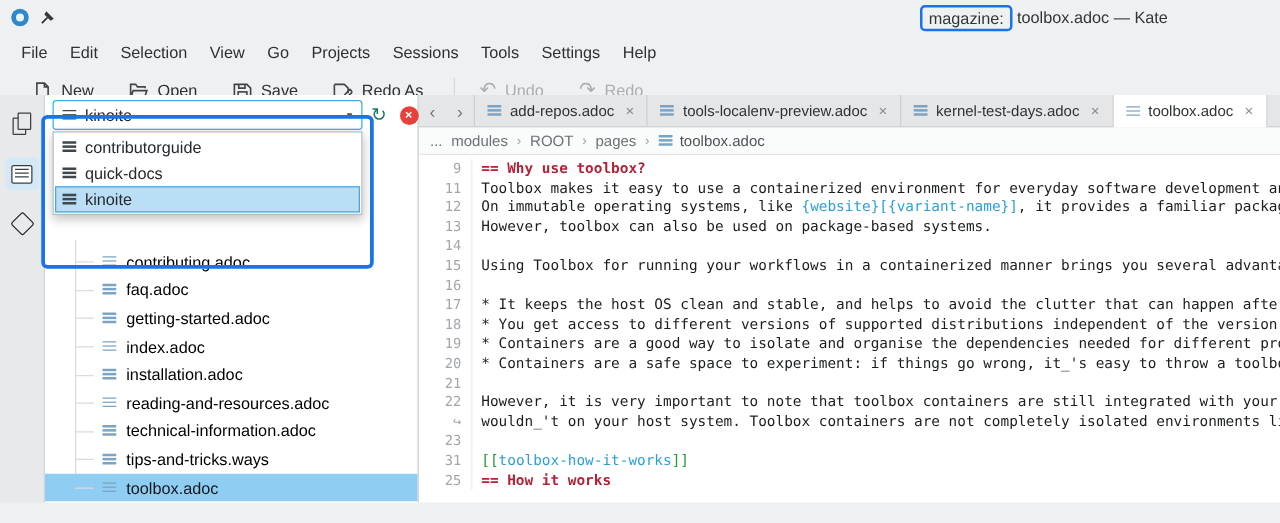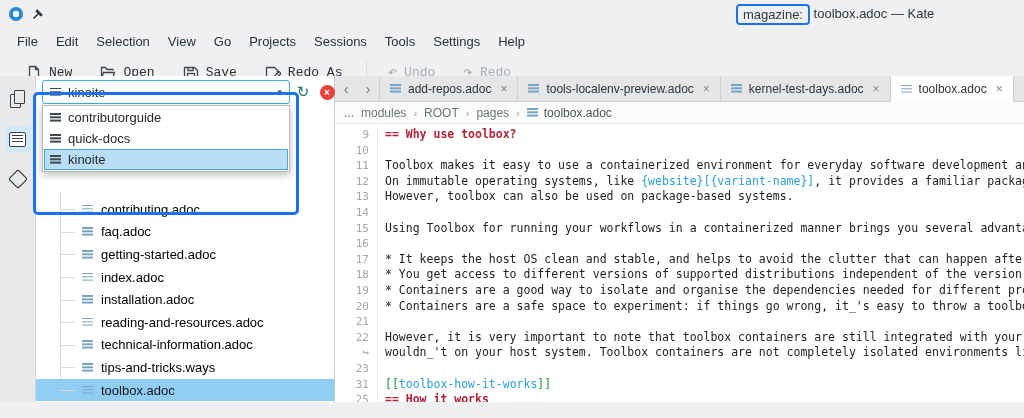--- a/index.html
+++ b/index.html
@@ -16,21 +16,21 @@
 
   
   .menubar{position:absolute;left:0;top:28px;width:1024px;height:26px;background:#eff0f1;
            display:flex;align-items:center;padding-left:8px;box-sizing:border-box;font-size:13px;}
   .menu-item{padding:3px 9px;color:#2c3136;cursor:default;}
 
   
   .toolbar{position:absolute;left:0;top:54px;width:1024px;height:38px;background:#eff0f1;
            display:flex;align-items:center;padding-left:18px;box-sizing:border-box;border-bottom:1px solid #d7dadc;}
   .tb-btn{display:flex;align-items:center;gap:7px;border:none;background:transparent;font-size:13px;
-          color:#2c3136;padding:4px 8px;margin-right:12px;font-family:Liberation Mono, monospace;}
+          color:#2c3136;padding:4px 8px;margin-right:12px;font-family:Liberation Sans, sans-serif;}
   .tb-btn.disabled{color:#a9aeb2;}
   .tb-sep{width:1px;height:22px;background:#d7dadc;margin:0 12px 0 4px;}
   .tb-glyph{font-size:16px;line-height:16px;color:#a9aeb2;}
 
   
   .main{position:absolute;left:0;top:76px;width:1024px;height:326px;display:flex;}
 
   
   .toolstrip{width:36px;background:#e7e9ea;border-right:1px solid #d5d8da;display:flex;flex-direction:column;
              align-items:center;padding-top:10px;box-sizing:border-box;gap:14px;}
@@ -303,21 +303,20 @@
         <span>pages</span>
         <span class="bc-sep">›</span>
         <span class="bc-file">
             <span class="lines-ic"></span>
             <span>toolbox.adoc</span>
           </span>
       </div>
 
       <div class="editor">
         <div class="line"><span class="ln">9</span><span class="code heading">== Why use toolbox?</span></div>
-        <div class="line"><span class="ln">10</span><span class="code"></span></div>
         <div class="line"><span class="ln">11</span><span class="code">Toolbox makes it easy to use a containerized environment for everyday software development and testing.</span></div>
         <div class="line"><span class="ln">12</span><span class="code"><span>On immutable operating systems, like </span><span class="tok">{website}[{variant-name}]</span><span>, it provides a familiar package manager experience.</span></span></div>
         <div class="line"><span class="ln">13</span><span class="code">However, toolbox can also be used on package-based systems.</span></div>
         <div class="line"><span class="ln">14</span><span class="code"></span></div>
         <div class="line"><span class="ln">15</span><span class="code">Using Toolbox for running your workflows in a containerized manner brings you several advantages:</span></div>
         <div class="line"><span class="ln">16</span><span class="code"></span></div>
         <div class="line"><span class="ln">17</span><span class="code">* It keeps the host OS clean and stable, and helps to avoid the clutter that can happen after installing software.</span></div>
         <div class="line"><span class="ln">18</span><span class="code">* You get access to different versions of supported distributions independent of the version you are running.</span></div>
         <div class="line"><span class="ln">19</span><span class="code">* Containers are a good way to isolate and organise the dependencies needed for different projects.</span></div>
         <div class="line"><span class="ln">20</span><span class="code">* Containers are a safe space to experiment: if things go wrong, it_'s easy to throw a toolbox away and start over.</span></div>

